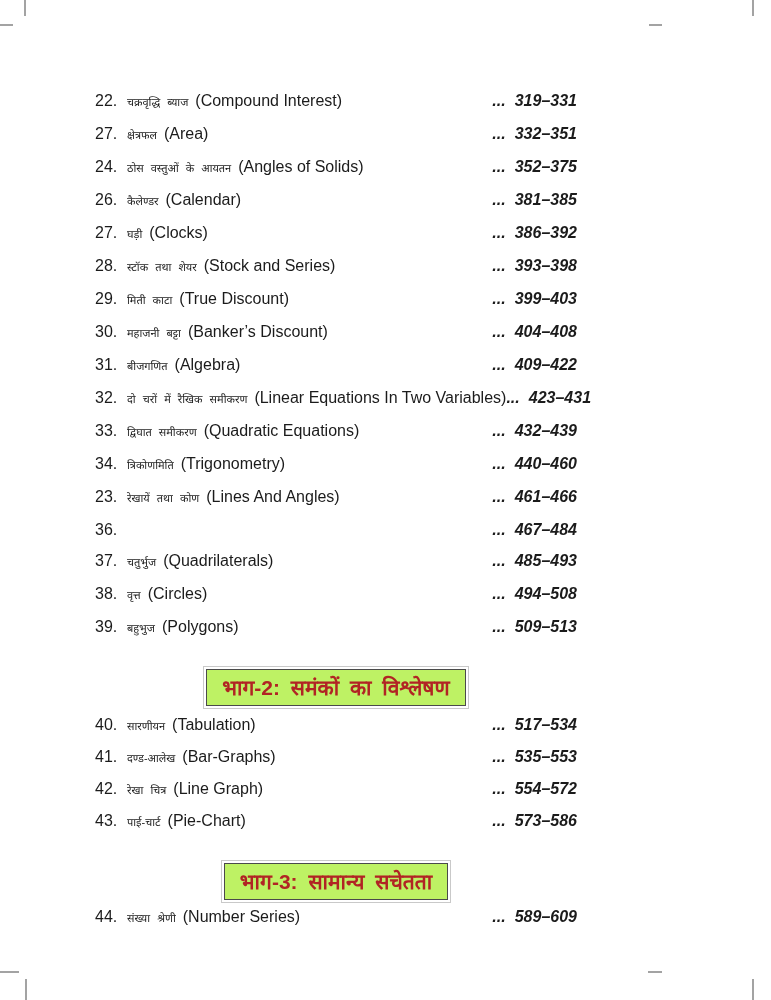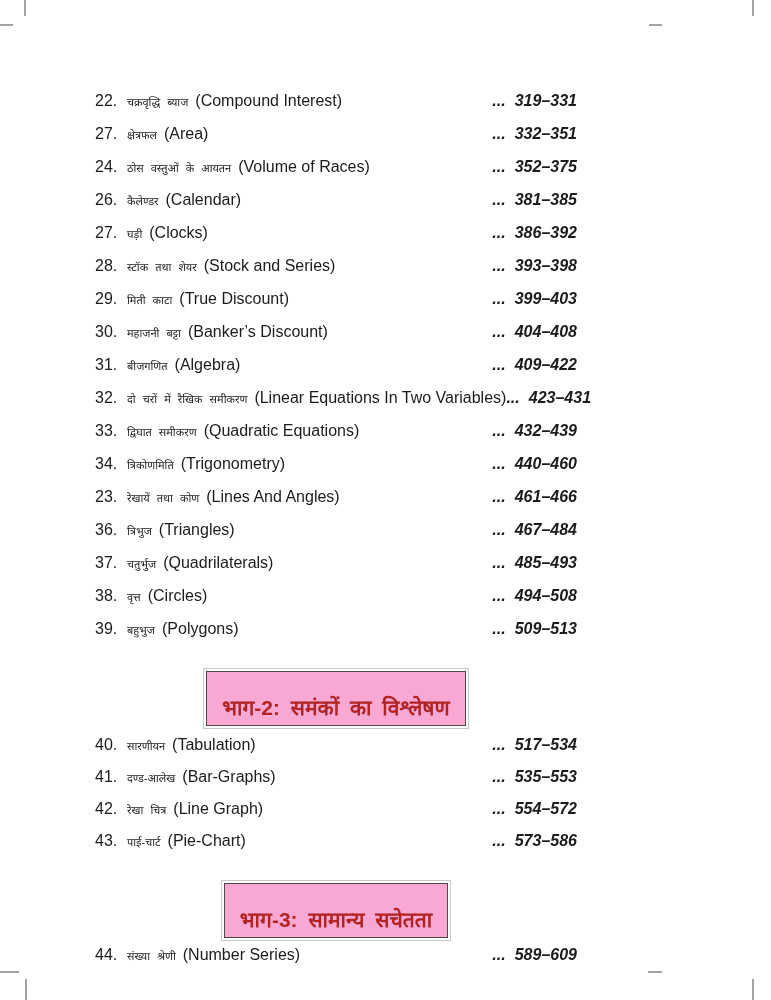--- a/index.html
+++ b/index.html
@@ -73,25 +73,25 @@
   
   .section-wrap ~ .toc-row { margin-bottom: 9px; }
 
   .section-wrap {
     text-align: center;
     margin: 30px 0 8px 0;
   }
   .section-wrap ~ .section-wrap { margin: 30px 0 6px 0; }
   .section-box {
     display: inline-block;
-    padding: 21px 15px 4px 15px;
+    padding: 3px 15px 4px 15px;
     border: 1px solid #4a4a4a;
     outline: 1px solid #c9c9c9;
     outline-offset: 2px;
-    background: #f9a8d4;
+    background: #bef264;
   }
   .section-label {
     color: #b12424;
     font-size: 21px;
     font-weight: bold;
     word-spacing: 5px;
   }
 </style>
 </head>
 <body>
@@ -113,21 +113,21 @@
     <span class="title"><span class="hi">चक्रवृद्धि ब्याज</span><span class="en">(Compound Interest)</span></span>
     <span class="pages"><span class="dots">...</span><span>319–331</span></span>
   </div>
       <div class="toc-row">
     <span class="num">27.</span>
     <span class="title"><span class="hi">क्षेत्रफल</span><span class="en">(Area)</span></span>
     <span class="pages"><span class="dots">...</span><span>332–351</span></span>
   </div>
       <div class="toc-row">
     <span class="num">24.</span>
-    <span class="title"><span class="hi">ठोस वस्तुओं के आयतन</span><span class="en">(Volume of Races)</span></span>
+    <span class="title"><span class="hi">ठोस वस्तुओं के आयतन</span><span class="en">(Angles of Solids)</span></span>
     <span class="pages"><span class="dots">...</span><span>352–375</span></span>
   </div>
       <div class="toc-row">
     <span class="num">26.</span>
     <span class="title"><span class="hi">कैलेण्डर</span><span class="en">(Calendar)</span></span>
     <span class="pages"><span class="dots">...</span><span>381–385</span></span>
   </div>
       <div class="toc-row">
     <span class="num">27.</span>
     <span class="title"><span class="hi">घड़ी</span><span class="en">(Clocks)</span></span>
@@ -168,21 +168,20 @@
     <span class="title"><span class="hi">त्रिकोणमिति</span><span class="en">(Trigonometry)</span></span>
     <span class="pages"><span class="dots">...</span><span>440–460</span></span>
   </div>
       <div class="toc-row">
     <span class="num">23.</span>
     <span class="title"><span class="hi">रेखायें तथा कोण</span><span class="en">(Lines And Angles)</span></span>
     <span class="pages"><span class="dots">...</span><span>461–466</span></span>
   </div>
       <div class="toc-row">
     <span class="num">36.</span>
-    <span class="title"><span class="hi">त्रिभुज</span><span class="en">(Triangles)</span></span>
     <span class="pages"><span class="dots">...</span><span>467–484</span></span>
   </div>
       <div class="toc-row">
     <span class="num">37.</span>
     <span class="title"><span class="hi">चतुर्भुज</span><span class="en">(Quadrilaterals)</span></span>
     <span class="pages"><span class="dots">...</span><span>485–493</span></span>
   </div>
       <div class="toc-row">
     <span class="num">38.</span>
     <span class="title"><span class="hi">वृत्त</span><span class="en">(Circles)</span></span>

